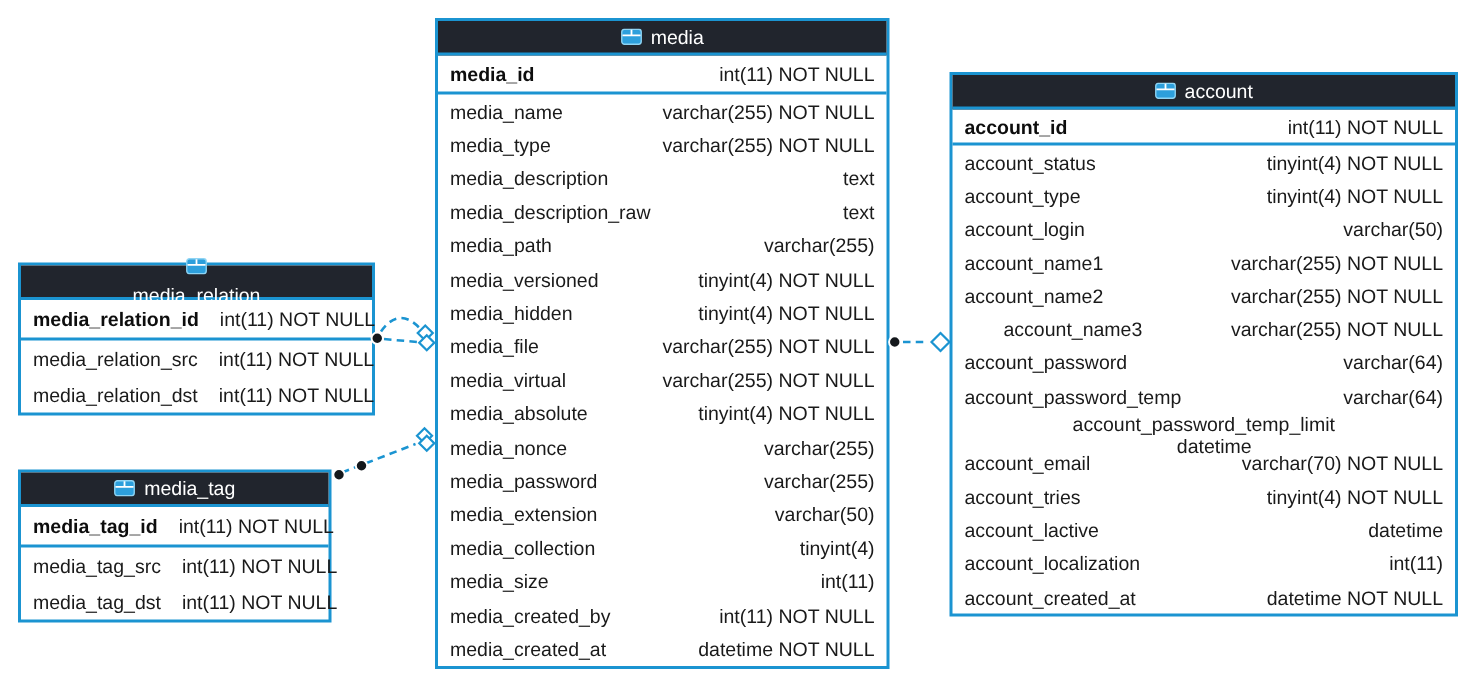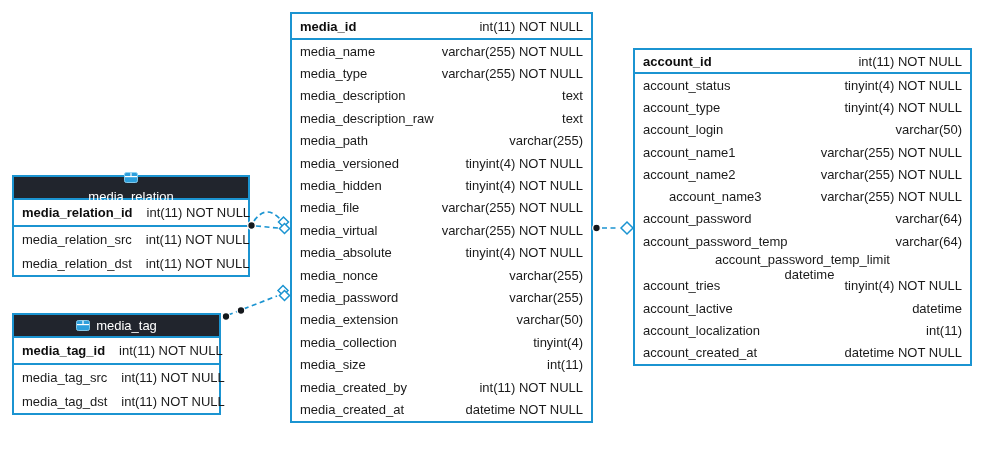--- a/index.html
+++ b/index.html
@@ -94,20 +94,30 @@
       <div class="frow" style="height: 24px;">
         <span class="fname">media_tag_src</span>
         <span class="ftype">int(11) NOT NULL</span>
       </div>
       <div class="frow" style="height: 24px;">
         <span class="fname">media_tag_dst</span>
         <span class="ftype">int(11) NOT NULL</span>
       </div>
     </div>
     <div class="db-table" style="left: 290px; top: 12px; width: 303px;">
+      <div class="thead" style="height: 21px;">
+        <span class="ticon">
+          <svg width="14" height="11" viewBox="0 0 14 11">
+            <rect x="0.5" y="0.5" width="13" height="10" rx="1.8" fill="#2d9fdc" stroke="#8ed4f4" stroke-width="0.9"></rect>
+            <line x1="1" y1="4.6" x2="13" y2="4.6" stroke="#ffffff" stroke-width="1.2"></line>
+            <line x1="7" y1="0.8" x2="7" y2="4.6" stroke="#ffffff" stroke-width="1.2"></line>
+          </svg>
+        </span>
+        <span>media</span>
+      </div>
       <div class="frow pk" style="height: 26px;">
         <span class="fname">media_id</span>
         <span class="ftype">int(11) NOT NULL</span>
       </div>
       <div class="frow" style="height: 22.4px;">
         <span class="fname">media_name</span>
         <span class="ftype">varchar(255) NOT NULL</span>
       </div>
       <div class="frow" style="height: 22.4px;">
         <span class="fname">media_type</span>
@@ -168,20 +178,30 @@
       <div class="frow" style="height: 22.4px;">
         <span class="fname">media_created_by</span>
         <span class="ftype">int(11) NOT NULL</span>
       </div>
       <div class="frow" style="height: 22.4px;">
         <span class="fname">media_created_at</span>
         <span class="ftype">datetime NOT NULL</span>
       </div>
     </div>
     <div class="db-table" style="left: 633px; top: 48px; width: 339px;">
+      <div class="thead" style="height: 21px;">
+        <span class="ticon">
+          <svg width="14" height="11" viewBox="0 0 14 11">
+            <rect x="0.5" y="0.5" width="13" height="10" rx="1.8" fill="#2d9fdc" stroke="#8ed4f4" stroke-width="0.9"></rect>
+            <line x1="1" y1="4.6" x2="13" y2="4.6" stroke="#ffffff" stroke-width="1.2"></line>
+            <line x1="7" y1="0.8" x2="7" y2="4.6" stroke="#ffffff" stroke-width="1.2"></line>
+          </svg>
+        </span>
+        <span>account</span>
+      </div>
       <div class="frow pk" style="height: 24px;">
         <span class="fname">account_id</span>
         <span class="ftype">int(11) NOT NULL</span>
       </div>
       <div class="frow" style="height: 22.3px;">
         <span class="fname">account_status</span>
         <span class="ftype">tinyint(4) NOT NULL</span>
       </div>
       <div class="frow" style="height: 22.3px;">
         <span class="fname">account_type</span>
@@ -207,20 +227,24 @@
         <span class="fname">account_password</span>
         <span class="ftype">varchar(64)</span>
       </div>
       <div class="frow" style="height: 22.3px;">
         <span class="fname">account_password_temp</span>
         <span class="ftype">varchar(64)</span>
       </div>
       <div class="frow" style="height: 22.3px; flex-direction: column;">
         <span class="fname">account_password_temp_limit</span>
         <span class="ftype">datetime</span>
+      </div>
+      <div class="frow" style="height: 22.3px;">
+        <span class="fname">account_email</span>
+        <span class="ftype">varchar(70) NOT NULL</span>
       </div>
       <div class="frow" style="height: 22.3px;">
         <span class="fname">account_tries</span>
         <span class="ftype">tinyint(4) NOT NULL</span>
       </div>
       <div class="frow" style="height: 22.3px;">
         <span class="fname">account_lactive</span>
         <span class="ftype">datetime</span>
       </div>
       <div class="frow" style="height: 22.3px;">

